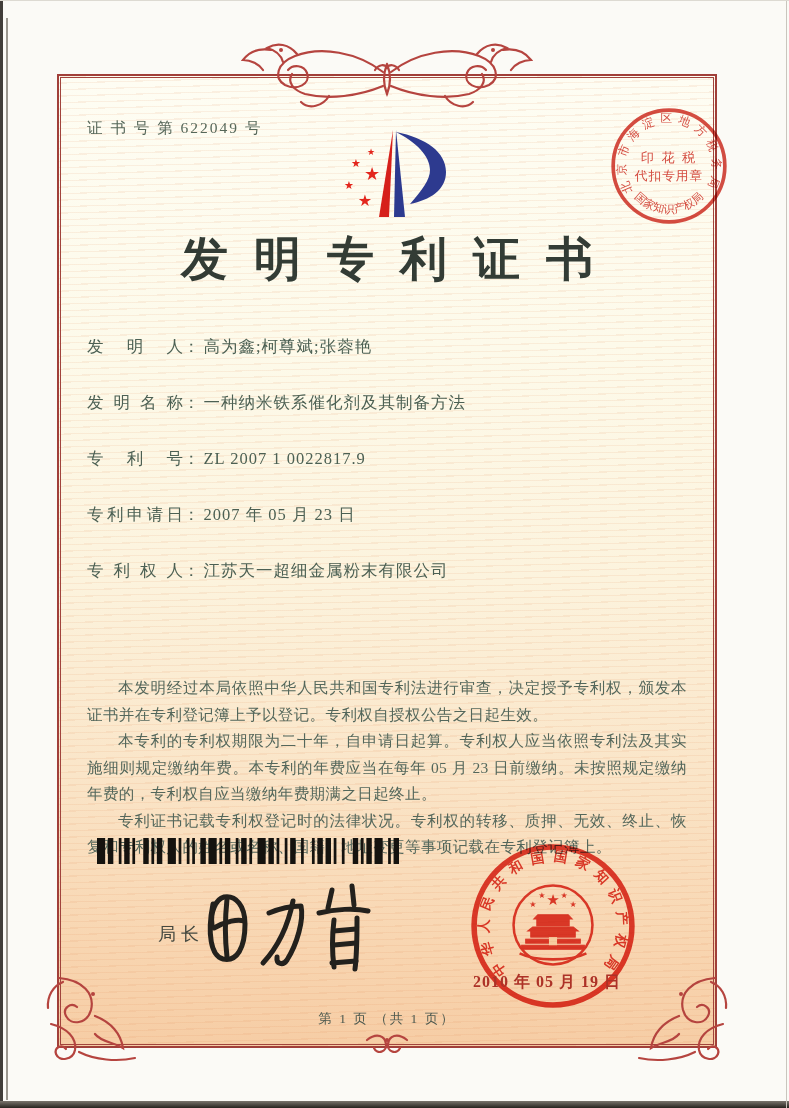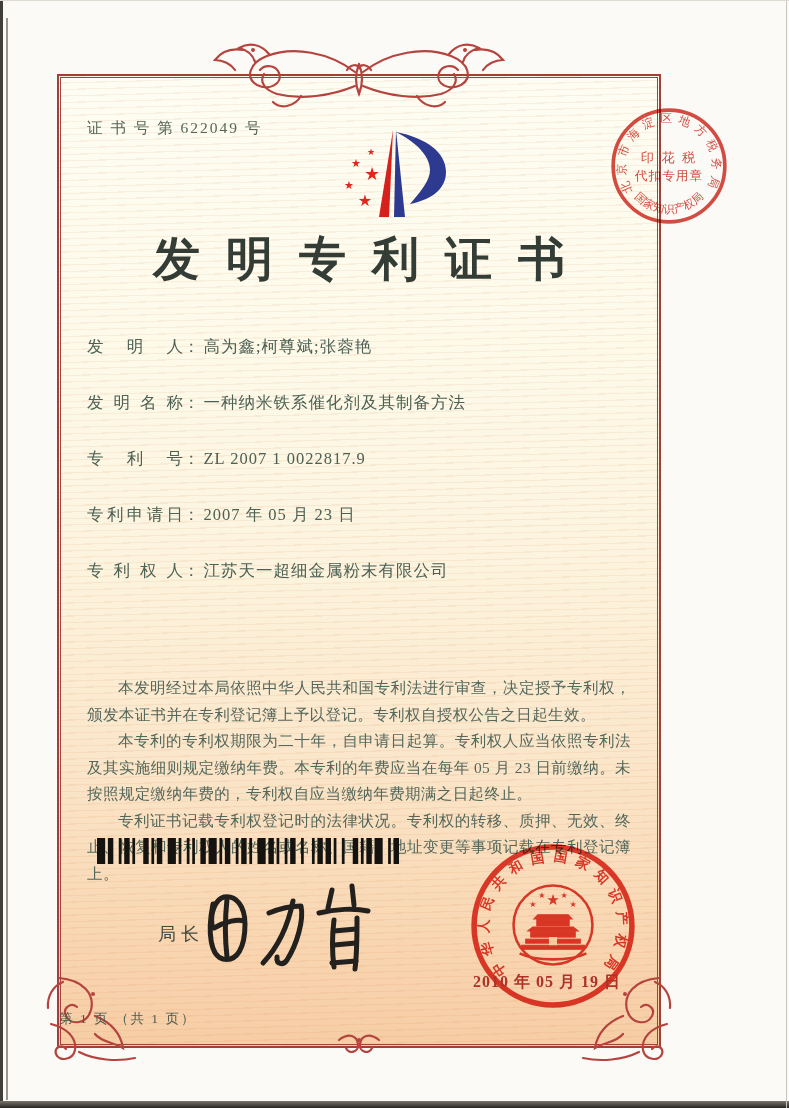--- a/index.html
+++ b/index.html
@@ -10,21 +10,21 @@
 
   
   .edge-left  { position:absolute; left:0; top:0; width:3px; height:100%; background:#413d39; }
   .edge-left2 { position:absolute; left:6px; top:18px; width:2px; height:1082px; background:#9b978f; }
   .edge-bottom{ position:absolute; left:0; bottom:0; width:100%; height:7px; background:linear-gradient(180deg,#7a756d,#27241f); }
   .edge-right { position:absolute; right:2px; top:0; width:1px; height:100%; background:#c9c5bd; }
   .edge-top   { position:absolute; left:0; top:0; width:100%; height:1px; background:#dddad2; }
 
   
   .panel {
-    position:absolute; left:57px; top:74px; width:604px; height:974px;
+    position:absolute; left:57px; top:74px; width:660px; height:974px;
     border:2px solid #a13f39;
     background:
       repeating-linear-gradient(178.5deg, rgba(222,128,74,0.11) 0 1.2px, rgba(255,255,255,0) 1.2px 6.5px),
       linear-gradient(180deg,#fefdf3 0%, #fdfaea 28%, #fcf3dd 52%, #fae5c8 72%, #f8d5b0 90%, #f6cda5 100%);
   }
   .panel-inner-border { position:absolute; inset:1px; border:1px solid #a1433c; pointer-events:none; }
 
   .cert-number { position:absolute; left:28px; top:42px; font-size:15.5px; letter-spacing:2px; color:#566759; }
 
   
@@ -54,21 +54,21 @@
   .signature path { stroke:#23211d; stroke-width:5; fill:none; stroke-linecap:round; stroke-linejoin:round; }
 
   .seal { position:absolute; left:408px; top:764px; width:172px; height:172px; opacity:.93; mix-blend-mode:multiply; }
   .seal text { fill:#dd3226; font-weight:bold; font-family:"Liberation Serif","DejaVu Serif",serif; }
   .seal .emblem { fill:#dd3226; stroke:#dd3226; }
   .seal .star { font-family:"DejaVu Sans",sans-serif; fill:#dd3226; }
 
   .seal-date { position:absolute; left:414px; top:896px; width:220px; font-size:16px; font-weight:600;
                letter-spacing:1px; color:#ad3227; z-index:5; }
 
-  .page-footer { position:absolute; left:0; top:934px; width:100%; text-align:left;
+  .page-footer { position:absolute; left:0; top:934px; width:100%; text-align:center;
                  font-size:13.5px; letter-spacing:2px; color:#4e5a50; }
 
   
   .orn { position:absolute; pointer-events:none; }
   .orn path { stroke:#b5443f; fill:none; stroke-width:2.2; stroke-linecap:round; }
   .orn circle { fill:#b5443f; }
   .orn-top { left:50%; transform:translateX(-50%); top:-40px; width:300px; height:84px; }
   .orn-bl { left:-16px; bottom:-22px; width:96px; height:96px; }
   .orn-br { right:-16px; bottom:-22px; width:96px; height:96px; transform:scaleX(-1); }
   .orn-bc { left:50%; transform:translateX(-50%); bottom:-16px; width:52px; height:32px; }

